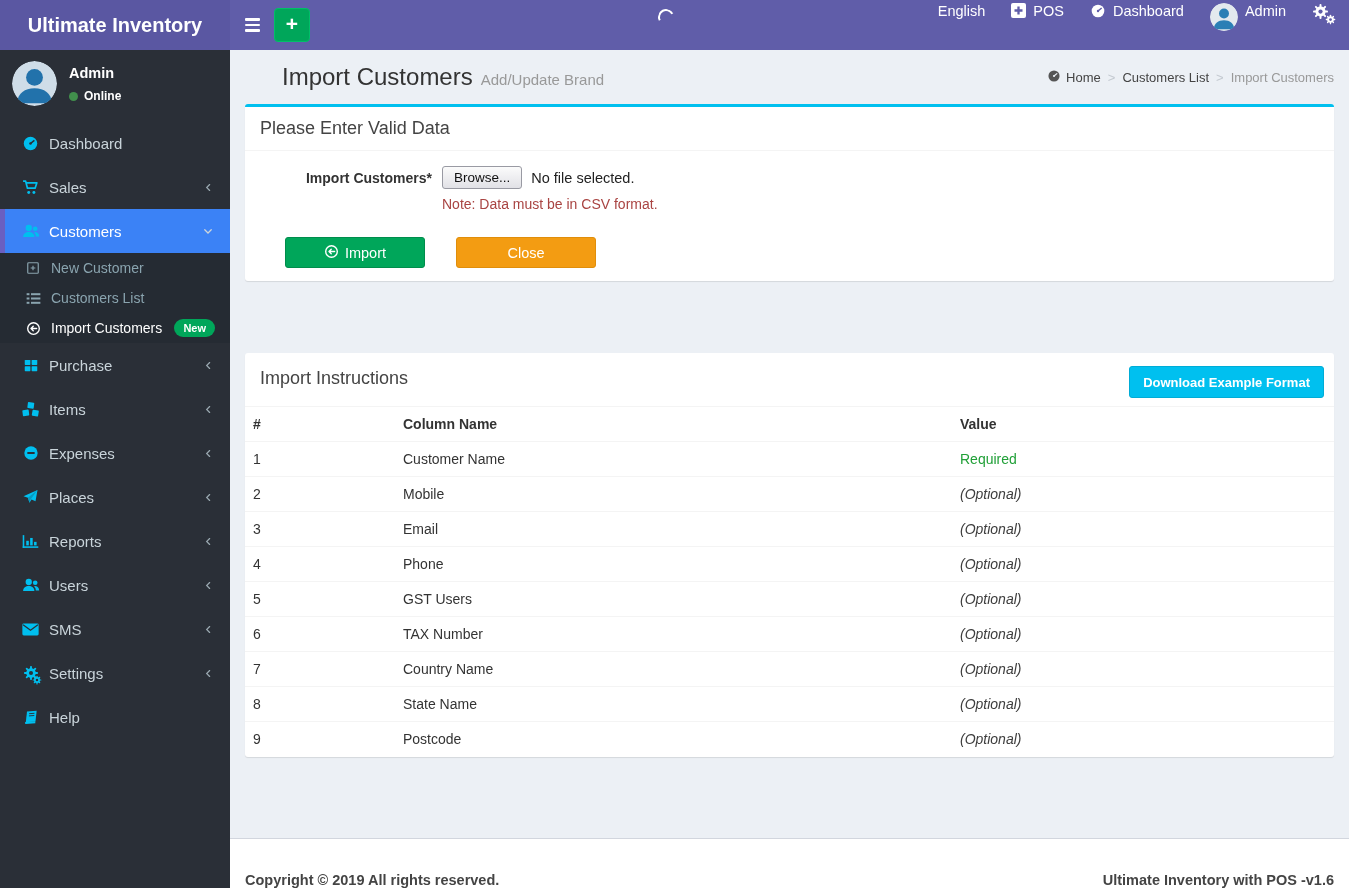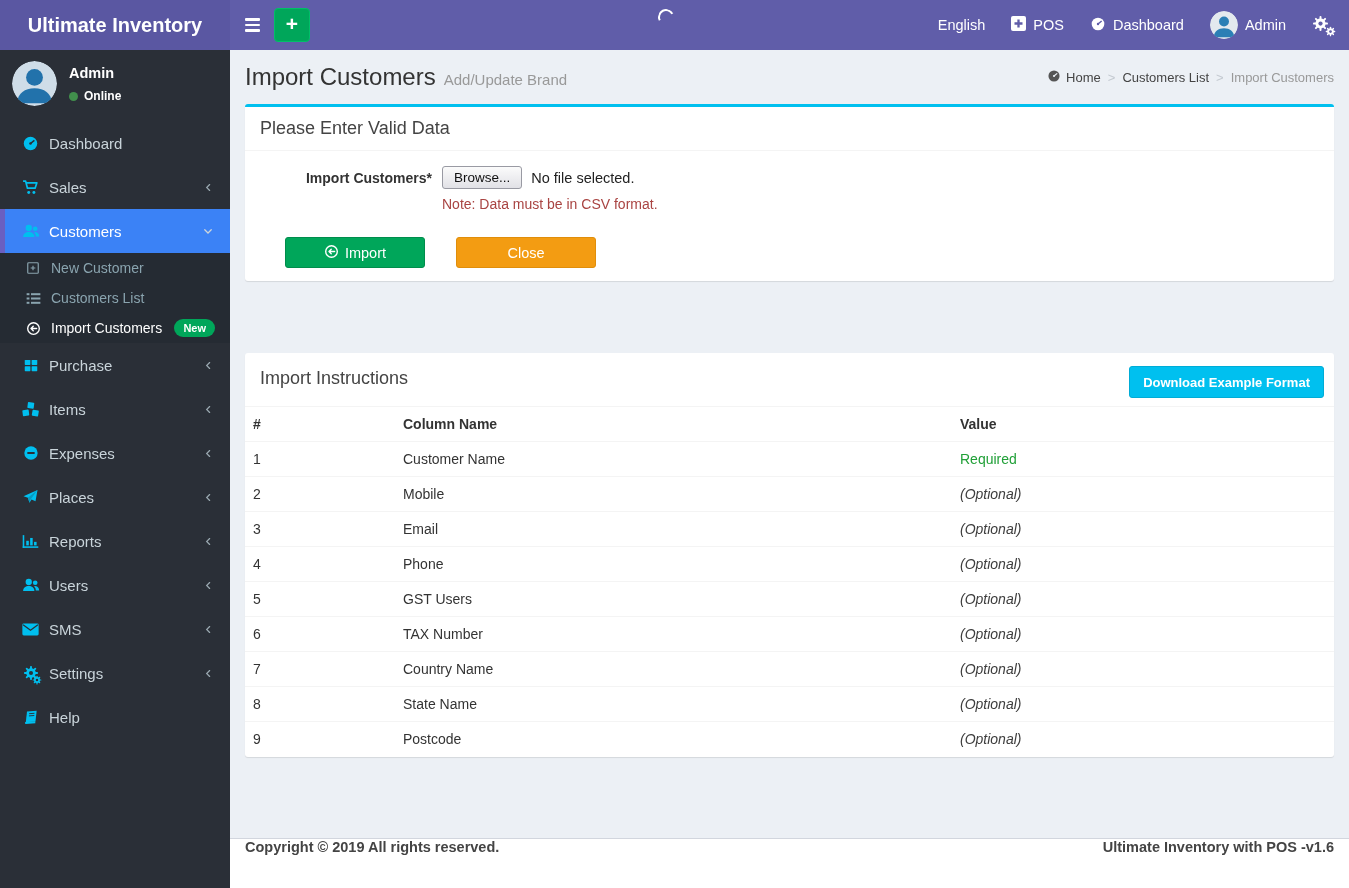--- a/index.html
+++ b/index.html
@@ -8,21 +8,21 @@
 
   
   .navbar { position:absolute; top:0; left:0; right:0; height:50px; background:#605da9; display:flex; z-index:10; }
   .brand { width:230px; height:50px; background:#5a57a2; color:#fff; font-weight:bold; font-size:20px; display:flex; align-items:center; justify-content:center; cursor:pointer; }
   .nav-rest { flex:1; display:flex; align-items:center; position:relative; }
   .hamburger { padding:0 14px 0 15px; height:50px; display:flex; flex-direction:column; justify-content:center; gap:3px; cursor:pointer; }
   .hamburger span { display:block; width:15px; height:2.5px; background:#fff; border-radius:1px; }
   .plus-btn { width:36px; height:34px; background:#00a65a; border:1px solid #00bf68; border-radius:4px; color:#fff; font-size:21px; font-weight:bold; display:flex; align-items:center; justify-content:center; cursor:pointer; line-height:1; padding-bottom:3px; }
   .spinner { position:absolute; left:428px; top:9px; width:16px; height:16px; border:2.5px solid #fff; border-right-color:transparent; border-bottom-color:transparent; border-radius:50%; transform:rotate(18deg); }
   .nav-right { margin-left:auto; display:flex; align-items:center; color:#fff; font-size:14.5px; height:50px; }
-  .nav-item { padding:0 13px; height:44px; display:flex; align-items:center; gap:7px; cursor:pointer; white-space:nowrap; }
+  .nav-item { padding:0 13px; height:44px; display:flex; gap:7px; cursor:pointer; white-space:nowrap; }
   .nav-item:last-child { padding-right:15px; }
   .avatar-sm { width:28px; height:28px; border-radius:50%; overflow:hidden; flex:none; }
   .gears { position:relative; width:22px; height:20px; }
   .gears svg:last-child { position:absolute; right:-2px; bottom:-2px; }
 
   
   .sidebar { position:absolute; top:50px; left:0; bottom:0; width:230px; background:#2a2f37; }
   .user-panel { display:flex; padding:11px 12px 12px; align-items:flex-start; }
   .avatar-lg { width:45px; height:45px; border-radius:50%; overflow:hidden; flex:none; }
   .uinfo { margin-left:12px; padding-top:4px; }
@@ -36,21 +36,21 @@
   .mi.active { background:#3b82f6; border-left:5px solid #6a5fc0; padding-left:16px; color:#fff; }
   .submenu { background:#252b33; }
   .smi { height:30px; display:flex; align-items:center; padding-left:25px; color:#8aa4af; font-size:14px; position:relative; cursor:pointer; }
   .smi .mic { width:16px; margin-right:10px; display:flex; justify-content:center; }
   .smi.active { color:#fff; }
   .badge-new { background:#00a65a; color:#fff; font-size:11px; font-weight:bold; padding:3px 9px; border-radius:10px; margin-left:auto; margin-right:15px; }
 
   
   .content { position:absolute; left:230px; top:50px; right:0; bottom:50px; background:#ecf0f5; padding:13px 15px 0; overflow:hidden; }
   .content-header { display:flex; justify-content:space-between; align-items:center; margin-bottom:13px; }
-  .page-title { font-size:24px; font-weight:500; color:#333; }
+  .page-title { font-size:24px; font-weight:500; color:#333;margin-left:37px; }
   .page-title small { font-size:15px; color:#999; font-weight:400; margin-left:8px; }
   .breadcrumb { font-size:13px; display:flex; align-items:center; gap:7px; color:#444; }
   .breadcrumb .bc-link { display:flex; align-items:center; gap:5px; cursor:pointer; }
   .breadcrumb .sep { color:#c3c9d0; }
   .breadcrumb .active { color:#999; }
 
   .box { background:#fff; border-radius:3px; box-shadow:0 1px 1px rgba(0,0,0,.1); }
   .box1 { border-top:3px solid #00c0ef; margin-bottom:72px; }
   .box-header { padding:11px 15px; font-size:18px; color:#444; }
   .box1 .box-header { border-bottom:1px solid #f4f4f4; }
@@ -69,21 +69,21 @@
   .box2 { position:relative; padding-bottom:1px; }
   .box2 .box-header { padding:15px 15px 13px; }
   .dl-btn { position:absolute; right:10px; top:13px; height:32px; padding:0 13px; background:#00c0ef; border:1px solid #00acd6; color:#fff; font-weight:bold; font-size:13px; border-radius:3px; display:flex; align-items:center; cursor:pointer; }
   table { width:100%; border-collapse:collapse; font-size:14px; color:#333; margin-top:4px; }
   th, td { text-align:left; padding:9px 8px; border-top:1px solid #f4f4f4; }
   th { font-weight:bold; }
   th.c1 { width:150px; } th.c2 { width:557px; }
   td.req { color:#21a038; }
   td.opt { font-style:italic; color:#3d3d3d; }
 
-  .main-footer { position:absolute; left:230px; right:0; bottom:0; height:50px; background:#fff; border-top:1px solid #d2d6de; display:flex; justify-content:space-between; align-items:flex-start; padding:0 15px; font-weight:bold; font-size:14.5px; color:#444; }
+  .main-footer { position:absolute; left:230px; right:0; bottom:0; height:50px; background:#fff; border-top:1px solid #d2d6de; display:flex; justify-content:space-between; align-items:flex-end; padding:0 15px; font-weight:bold; font-size:14.5px; color:#444; }
 </style>
 </head>
 <body>
 
 <header class="navbar">
   <div class="brand">Ultimate Inventory</div>
   <div class="nav-rest">
     <div class="hamburger">
       <span></span>
         <span></span>

